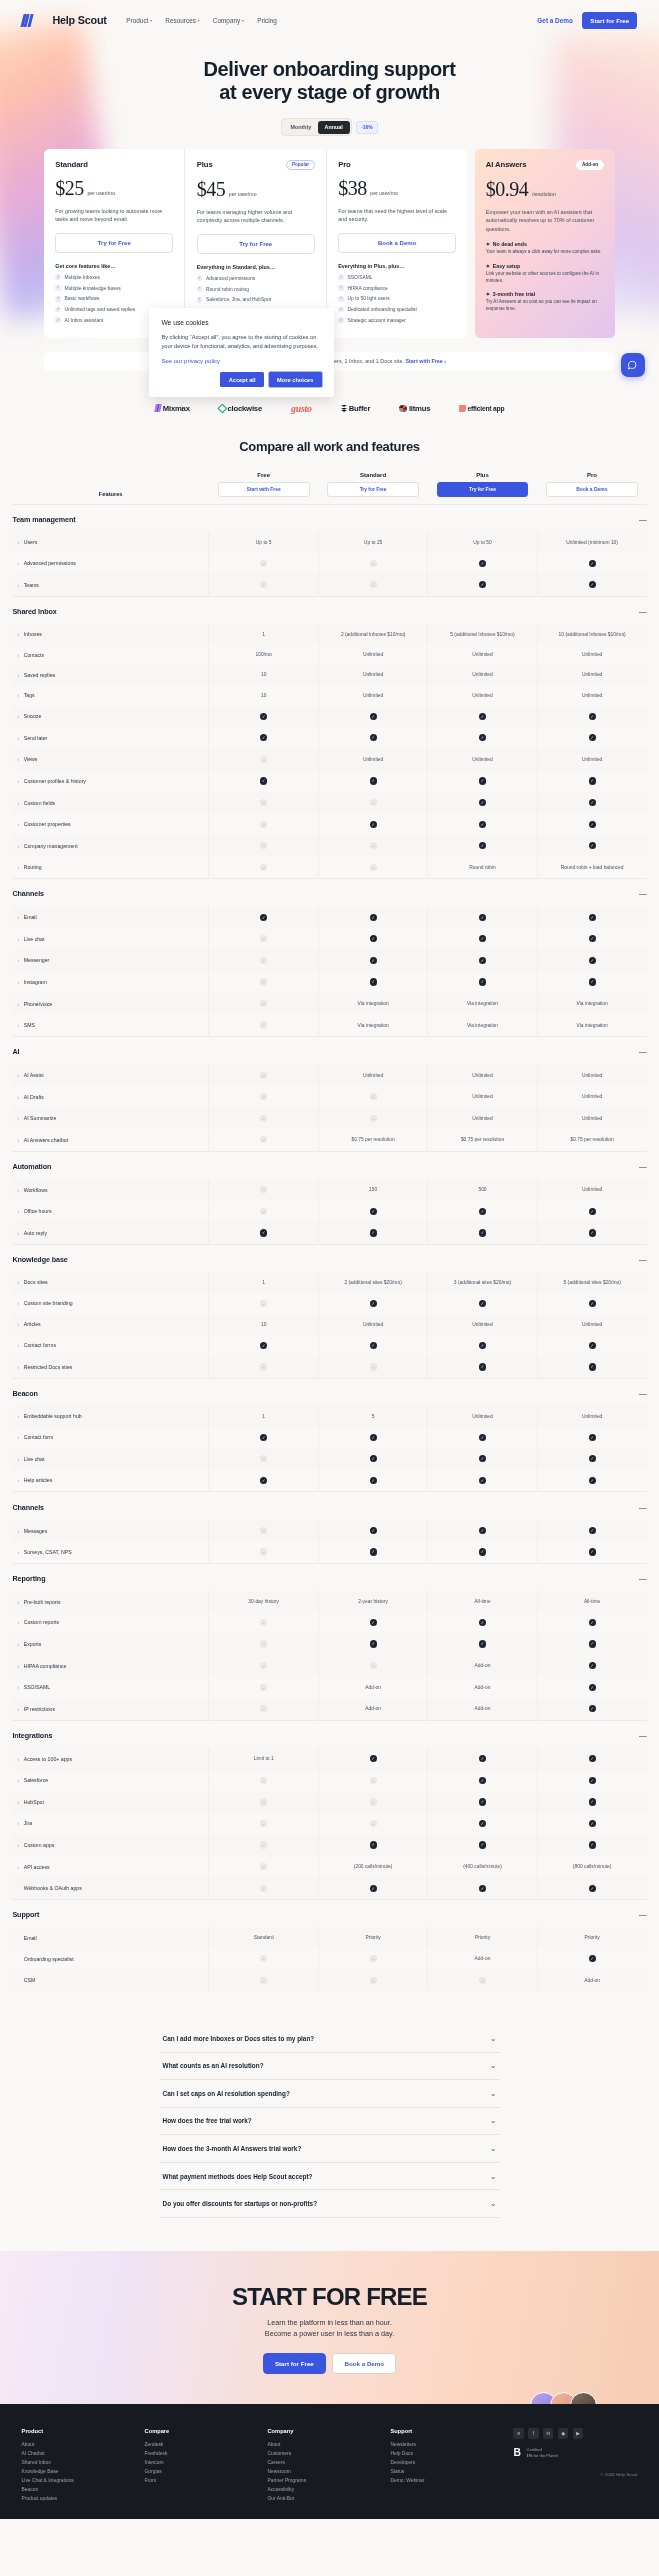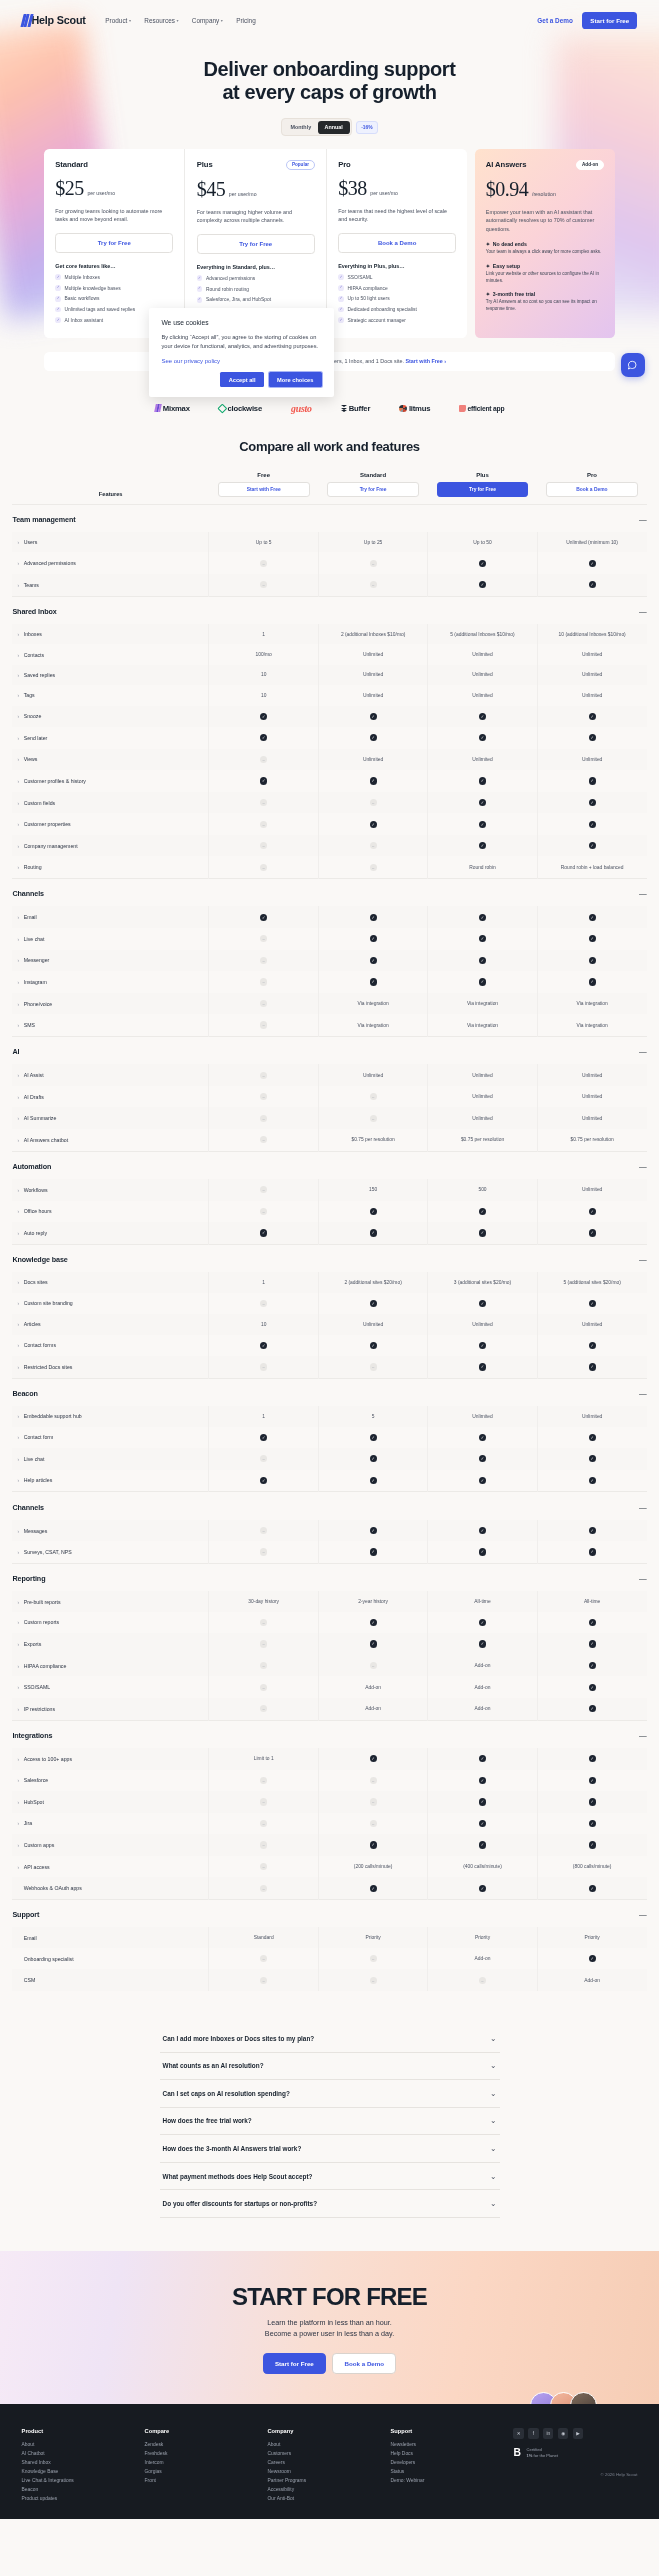--- a/index.html
+++ b/index.html
@@ -10,21 +10,21 @@
     color: #16202c;
     -webkit-font-smoothing: antialiased;
   }
   .page { width: 659px; position: relative; overflow: hidden; }
 
   
   .header {
     height: 41px; display: flex; align-items: center;
     padding: 0 21.6px; position: relative; z-index: 40;
   }
-  .logo { display: flex; align-items: center; gap: 0; justify-content: space-between; }
+  .logo { display: flex; align-items: center; gap: 21px; justify-content: space-between; }
   .logo-mark { display: flex; gap: 1px; }
   .logo-mark i { display: block; width: 2.6px; height: 13.4px; background: #3C55E0; transform: skewX(-14deg); border-radius: 0.5px; }
   .logo-text { font-size: 10.8px; font-weight: 700; letter-spacing: -0.2px; color: #16202c; }
   .nav { display: flex; align-items: center; gap: 13.4px; margin-left: 19.6px; }
   .nav-item { font-size: 6.4px; color: #4a5160; cursor: pointer; display: flex; align-items: center; gap: 1.5px; }
   .caret { font-size: 4.1px; opacity: .65; }
   .header-right { margin-left: auto; display: flex; align-items: center; gap: 9.3px; }
   .link-demo { font-size: 6.4px; font-weight: 700; color: #3C55E0; cursor: pointer; }
   .btn-primary {
     background: #3C55E0; color: #fff; font-size: 6.2px; font-weight: 700;
@@ -262,21 +262,21 @@
       <span class="link-demo">Get a Demo</span>
       <button class="btn-primary">Start for Free</button>
     </div>
   </div>
 
   <div class="hero">
     <div class="aurora-l"></div>
     <div class="aurora-r"></div>
     <h1>
       <span>Deliver onboarding support</span><br>
-      <span>at every caps of growth</span>
+      <span>at every stage of growth</span>
     </h1>
     <div class="toggle-wrap">
       <div class="toggle">
         <button>Monthly</button>
         <button class="active">Annual</button>
       </div>
       <span class="discount-badge">-16%</span>
     </div>
   </div>
 

